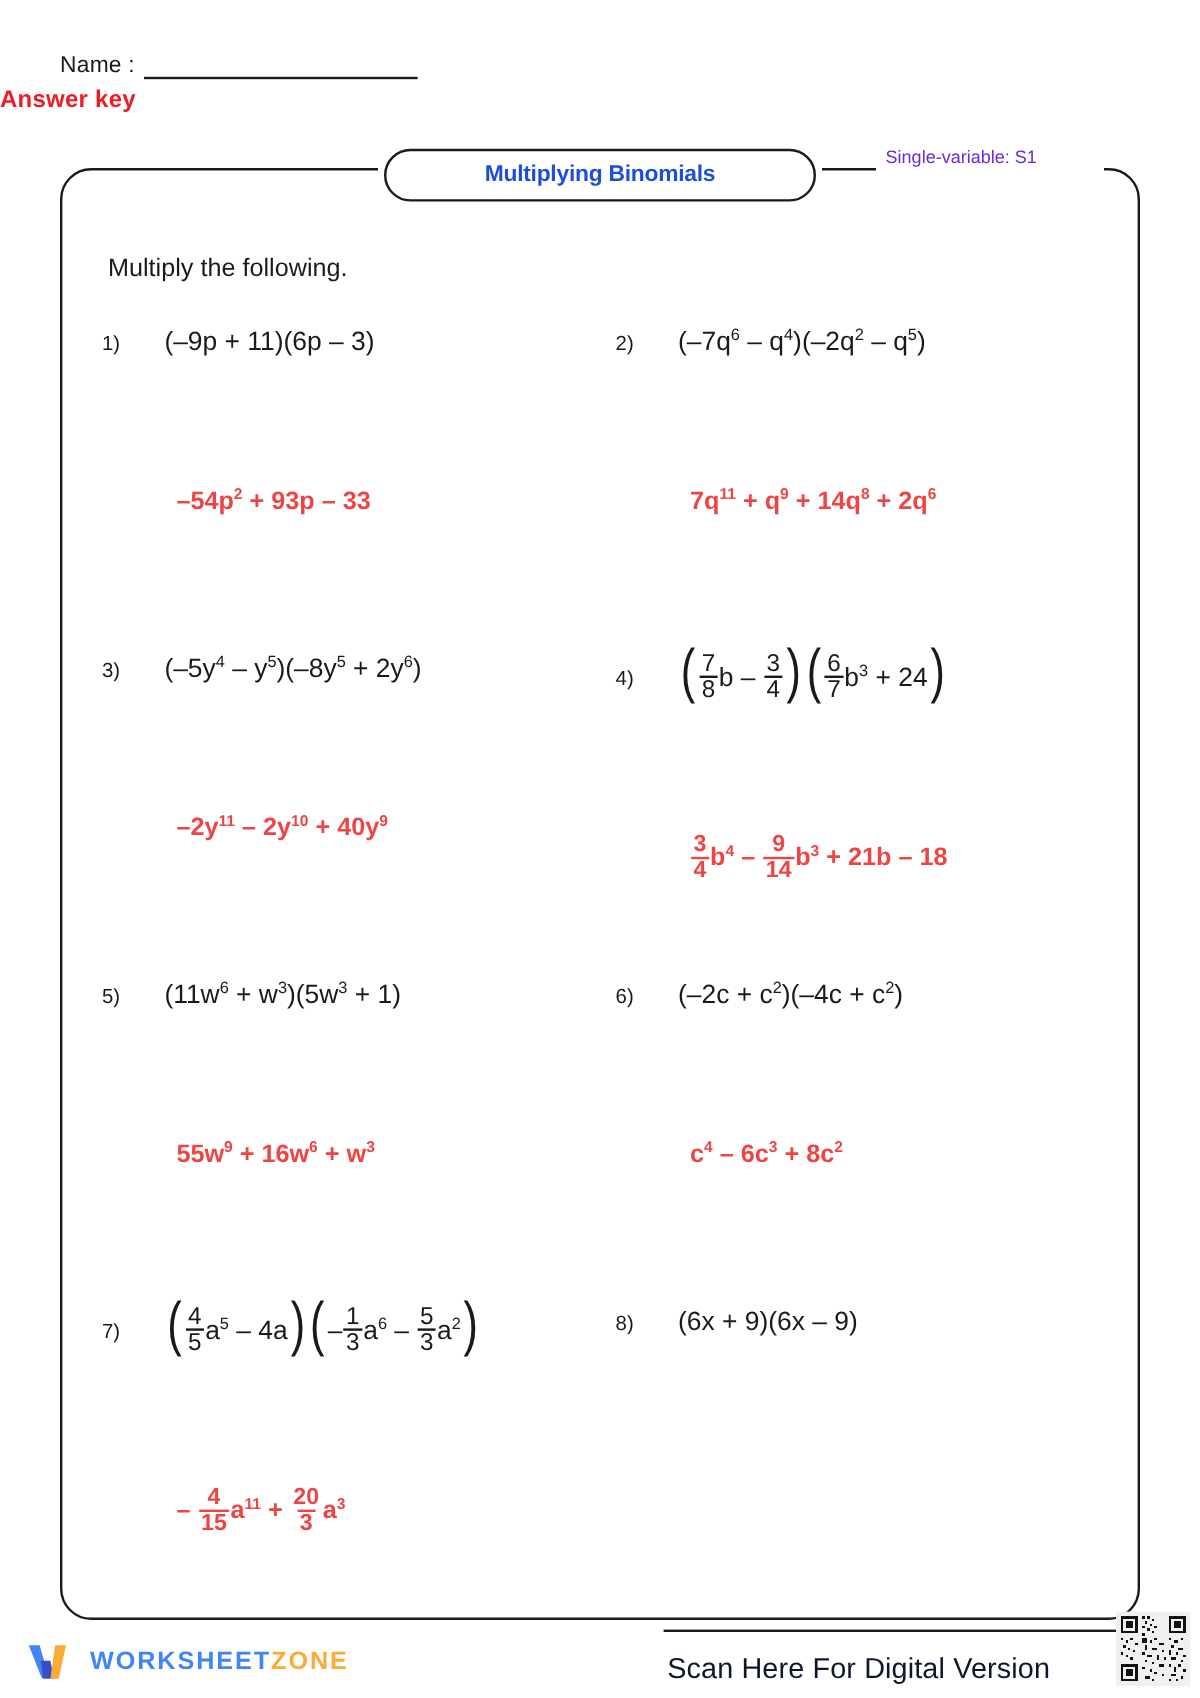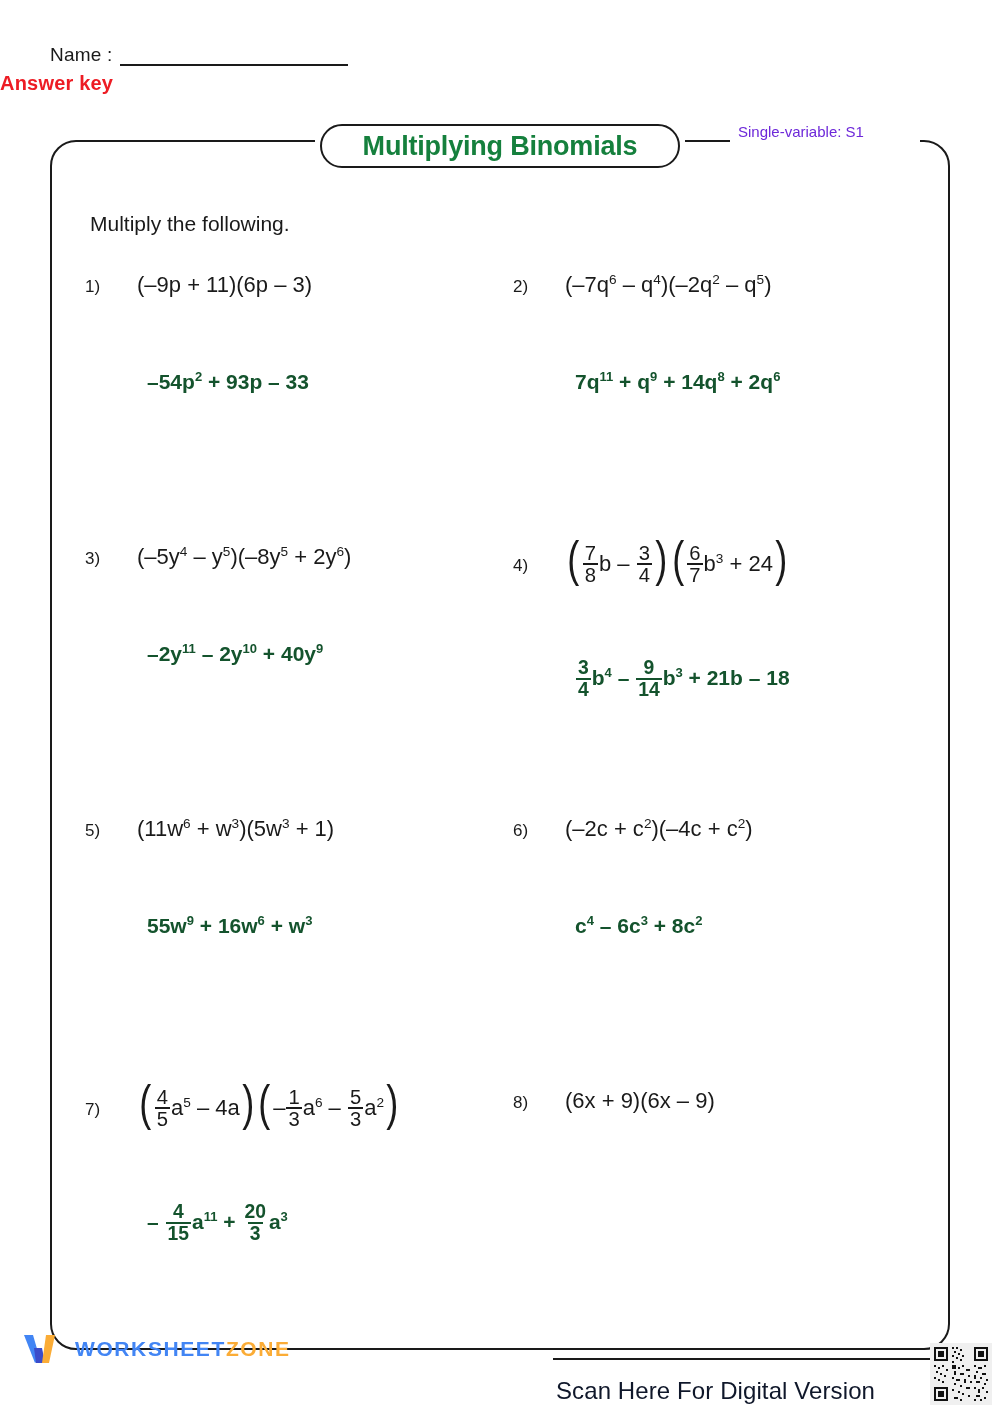--- a/index.html
+++ b/index.html
@@ -72,24 +72,24 @@
     width: 360px;
     height: 44px;
     border: 2.5px solid #1a1a1a;
     border-radius: 24px;
     background: #ffffff;
     display: flex;
     align-items: center;
     justify-content: center;
   }
   .title-pill span {
-    font-size: 27px;
+    font-size: 19px;
     font-weight: bold;
     letter-spacing: -0.2px;
-    color: #15803d;
+    color: #1d4ed8;
   }
   .variant-mask {
     position: absolute;
     left: 730px;
     top: 131px;
     width: 190px;
     height: 18px;
     background: #ffffff;
   }
   .variant {
@@ -137,25 +137,25 @@
     color: #1a1a1a;
     width: 52px;
     flex: none;
   }
   .qexpr {
     font-size: 22px;
     color: #1a1a1a;
     white-space: nowrap;
   }
   .ans {
-    margin-top: 72px;
+    margin-top: 108px;
     margin-left: 62px;
     font-size: 21px;
     font-weight: bold;
-    color: #14532d;
+    color: #ef4444;
     white-space: nowrap;
   }
 
   
   sup { font-size: 0.62em; vertical-align: super; line-height: 0; }
   .frac {
     display: inline-flex;
     flex-direction: column;
     align-items: center;
     vertical-align: middle;
@@ -174,21 +174,21 @@
     position: relative;
     top: 0.085em;
     font-weight: 300;
     transform: scaleX(0.72);
   }
 
   
   .logo {
     position: absolute;
     left: 22px;
-    top: 1332px;
+    top: 1368px;
     display: flex;
     align-items: center;
     gap: 11px;
   }
   .logo-mark { width: 42px; height: 34px; display: block; }
   .logo-text {
     font-size: 21px;
     font-weight: bold;
     letter-spacing: 1.6px;
   }

